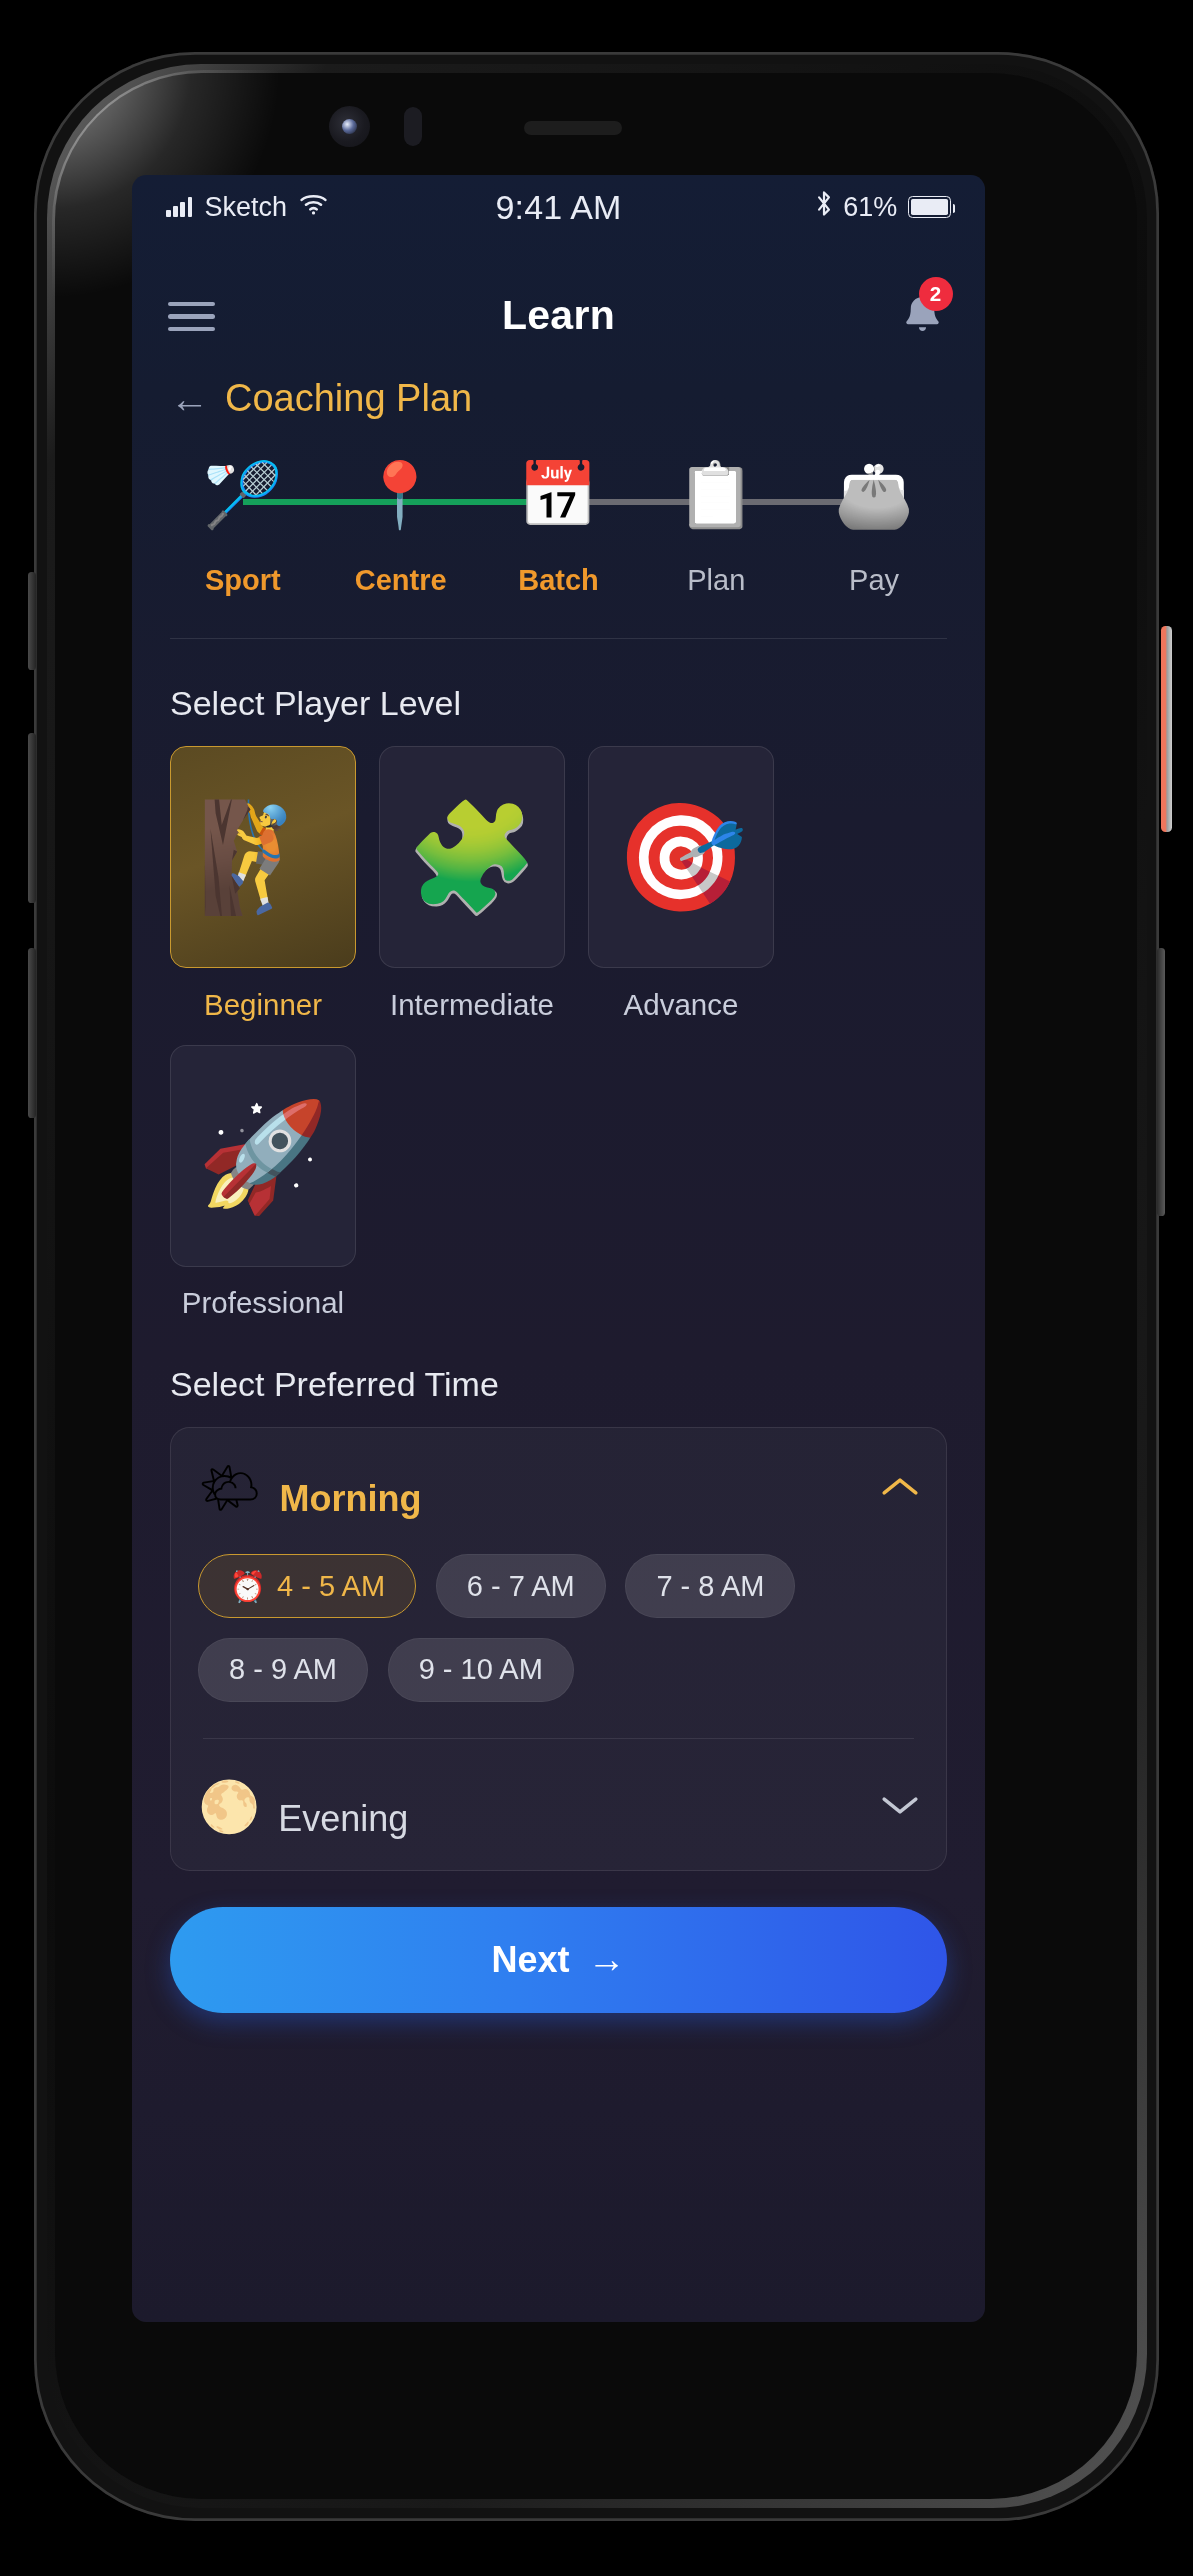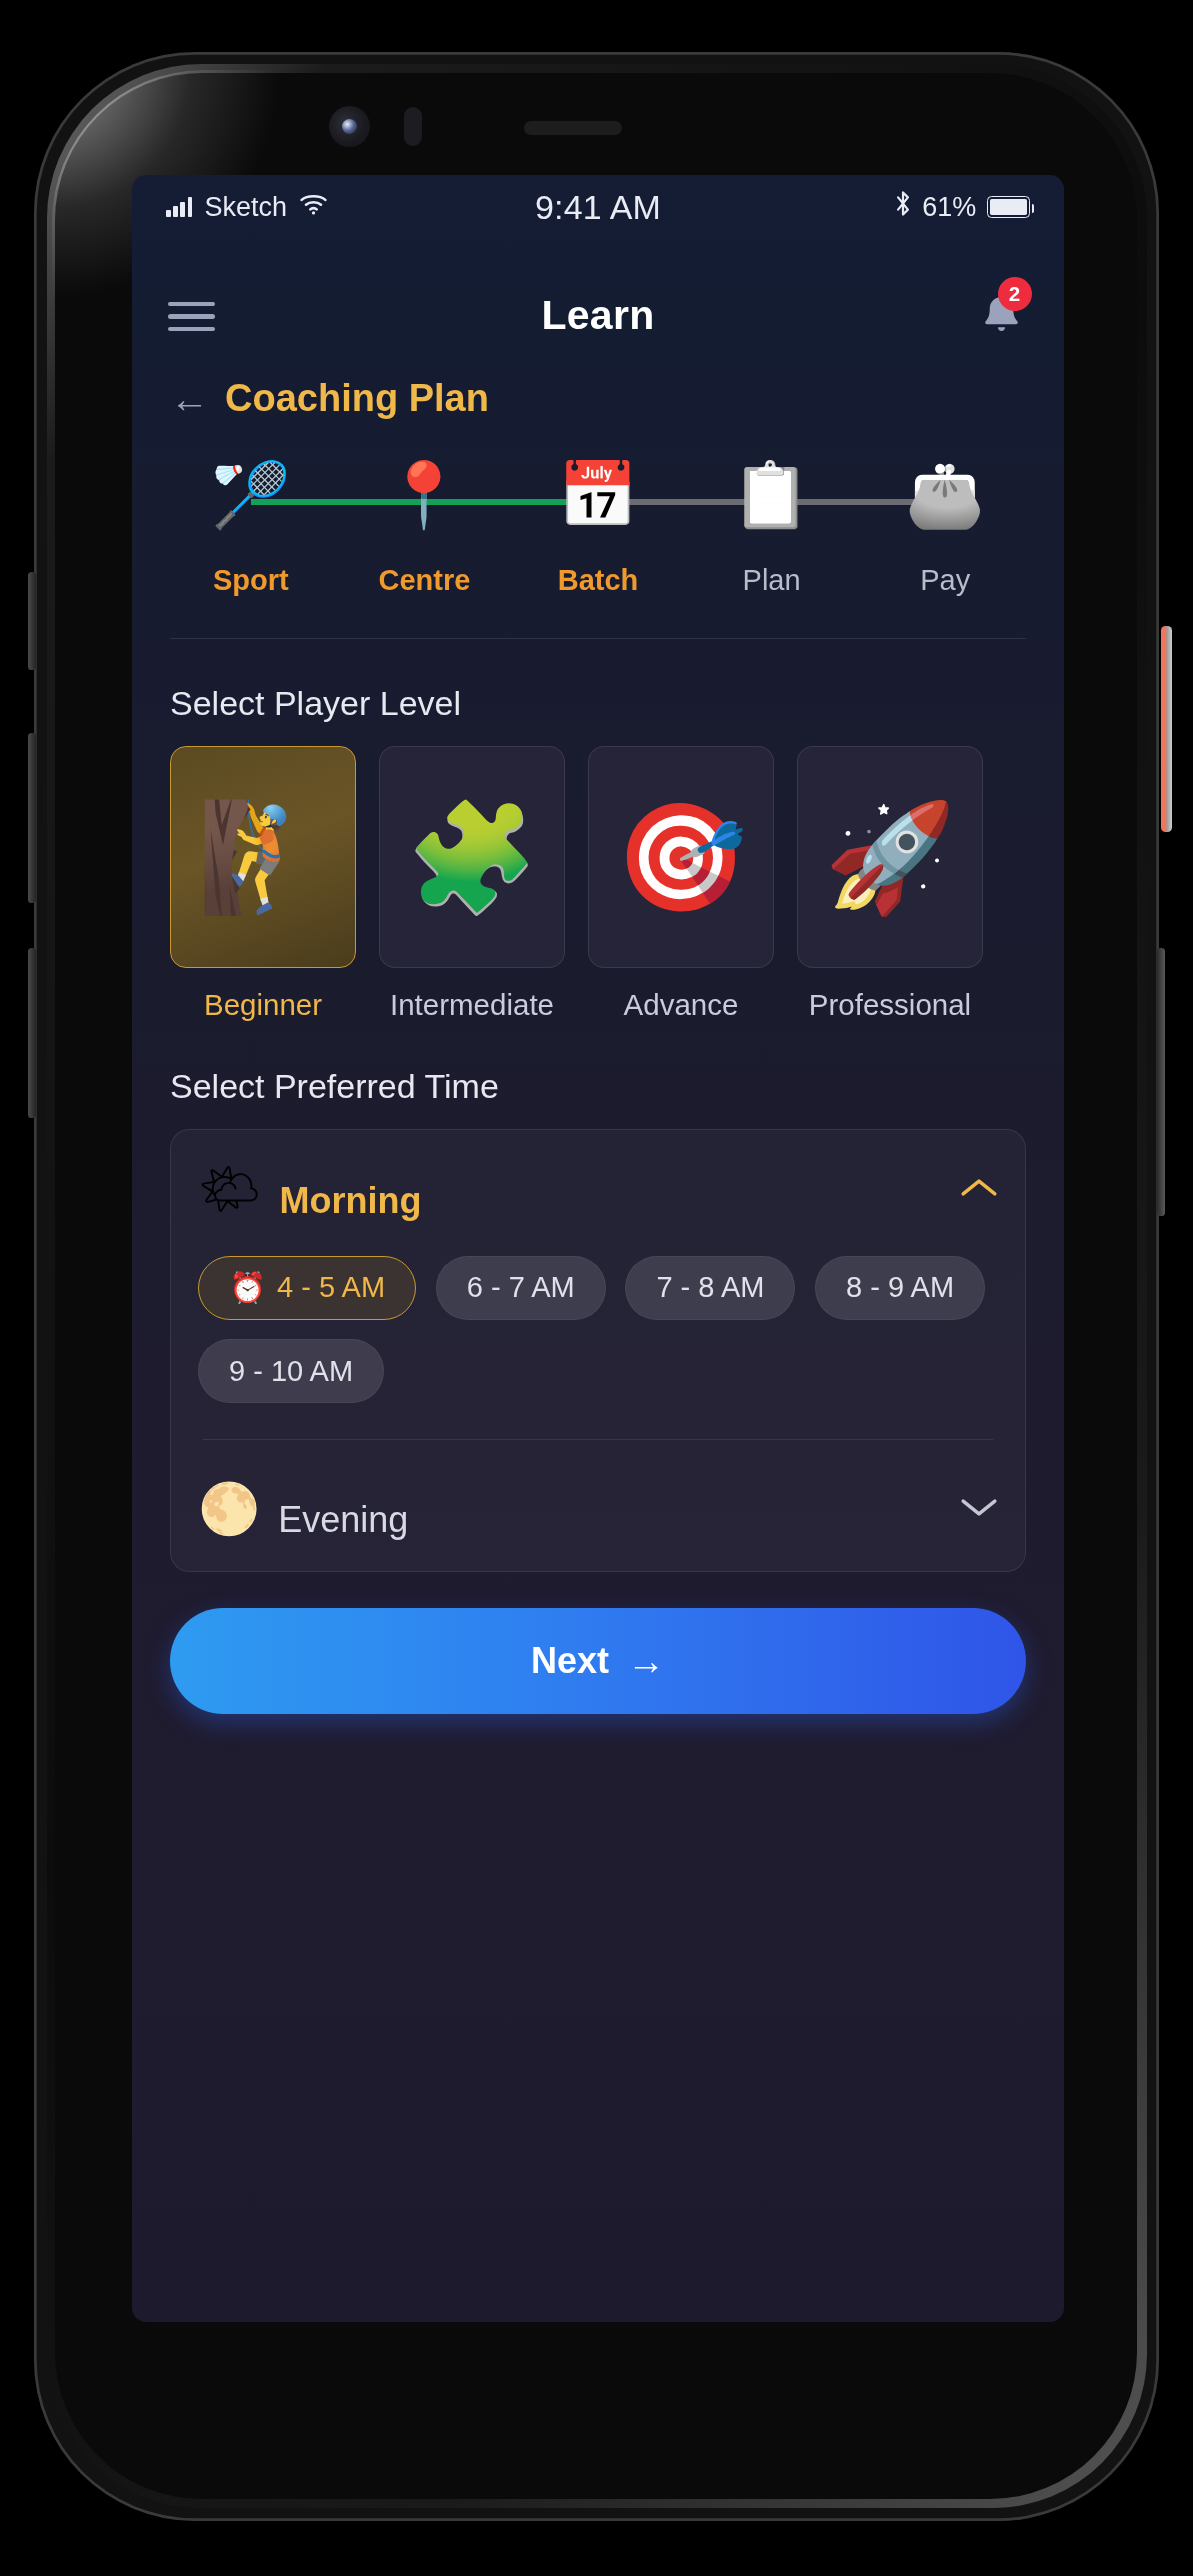--- a/index.html
+++ b/index.html
@@ -78,21 +78,21 @@
   .notch-sensor {
     position:absolute; left: 404px; top: 107px;
     width: 18px; height: 39px; border-radius: 9px;
     background:#1c1c22;
   }
 
   
   .screen {
     position: absolute;
     left: 132px; top: 175px;
-    width: 932px; height: 2147px;
+    width: 853px; height: 2147px;
     border-radius: 14.3px;
     overflow: hidden;
     background: linear-gradient(180deg,
         #141d35 0%,
         #151c31 10%,
         #1a1b2f 30%,
         #1e1b2e 55%,
         #201c30 80%,
         #1c1a2c 100%);
   }
@@ -127,21 +127,21 @@
   .badge {
     position:absolute; right:-3.6px; top:-7.2px;
     min-width:34px; height:34px; border-radius:17px;
     background:#ef2c3e; color:#fff; font-size:20.6px; font-weight:700;
     display:flex; align-items:center; justify-content:center;
   }
 
   
   .backrow { display:flex; align-items:center; gap:16px; padding: 38px 38px 0 38px; }
   .back-arrow { color:#9aa3bb; font-size:39px; line-height:1; }
-  .back-title { color:#f0b749; font-size:38px; font-weight:700; }
+  .back-title { color:#f0b749; font-size:38px; font-weight:400; }
 
   
   .stepper { display:flex; padding: 32px 32px 0 32px; }
   .step { flex:1; display:flex; flex-direction:column; align-items:center; position:relative; }
   .step .conn {
     position:absolute; top:47px; left:50%; width:100%; height:6.3px; z-index:0;
   }
   .conn.done { background:#15a05a; }
   .conn.todo { background:#6b6b72; }
   .step-ico {

